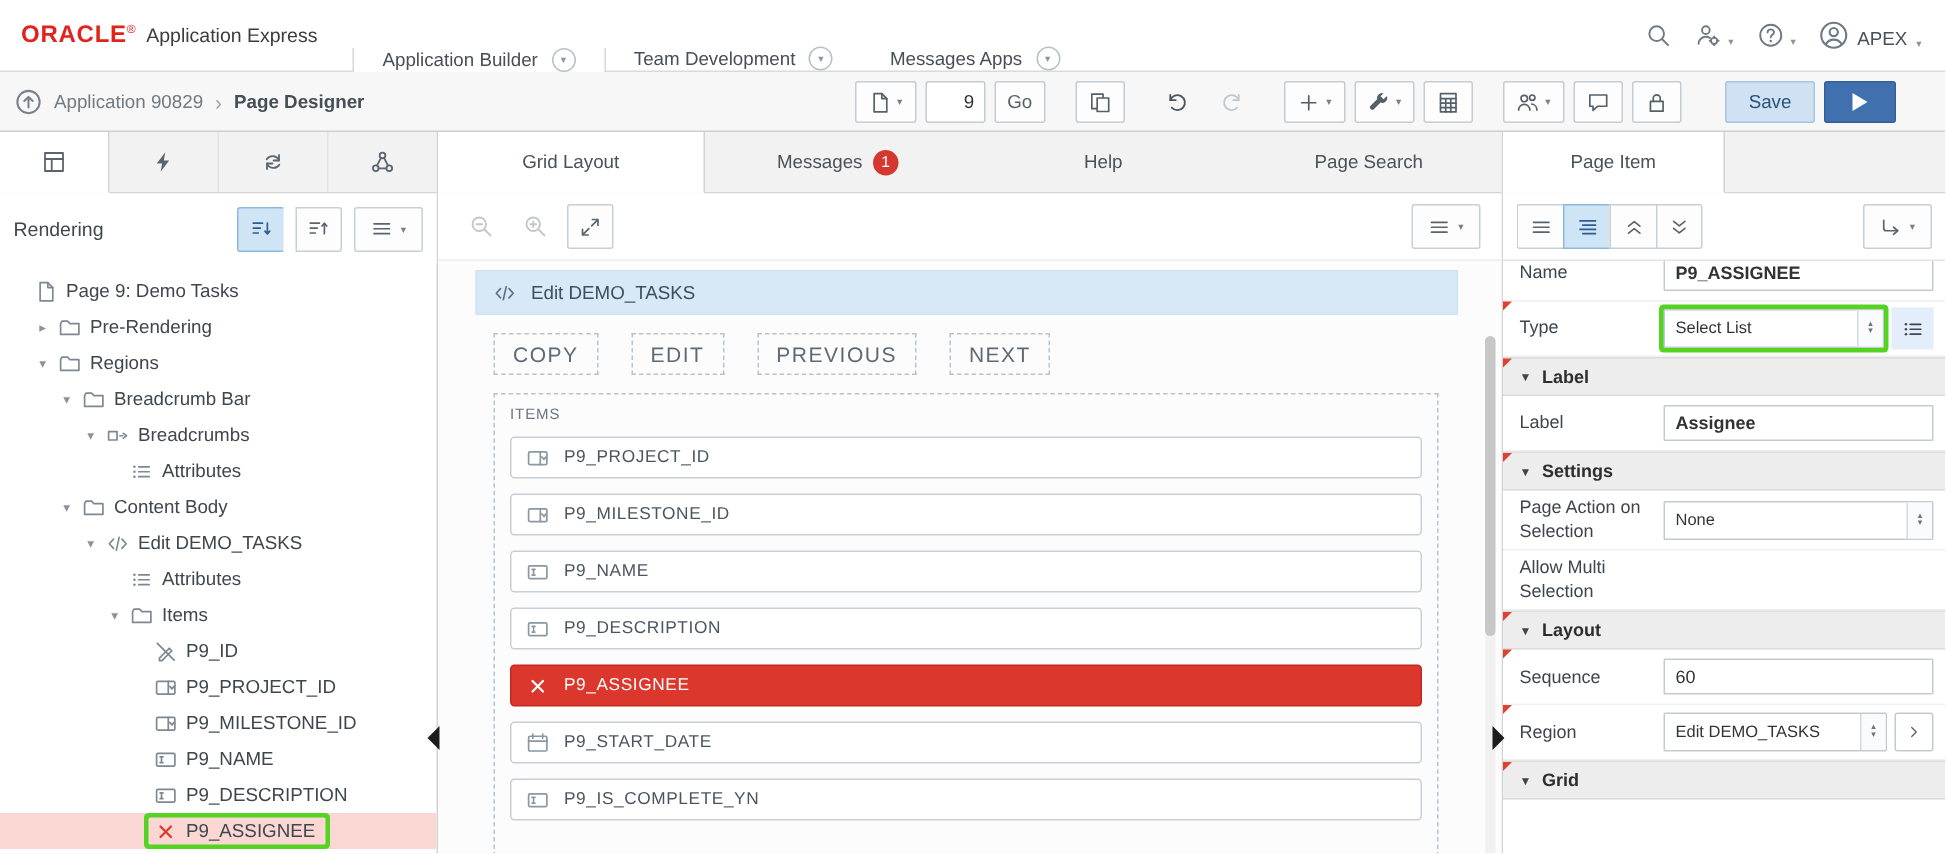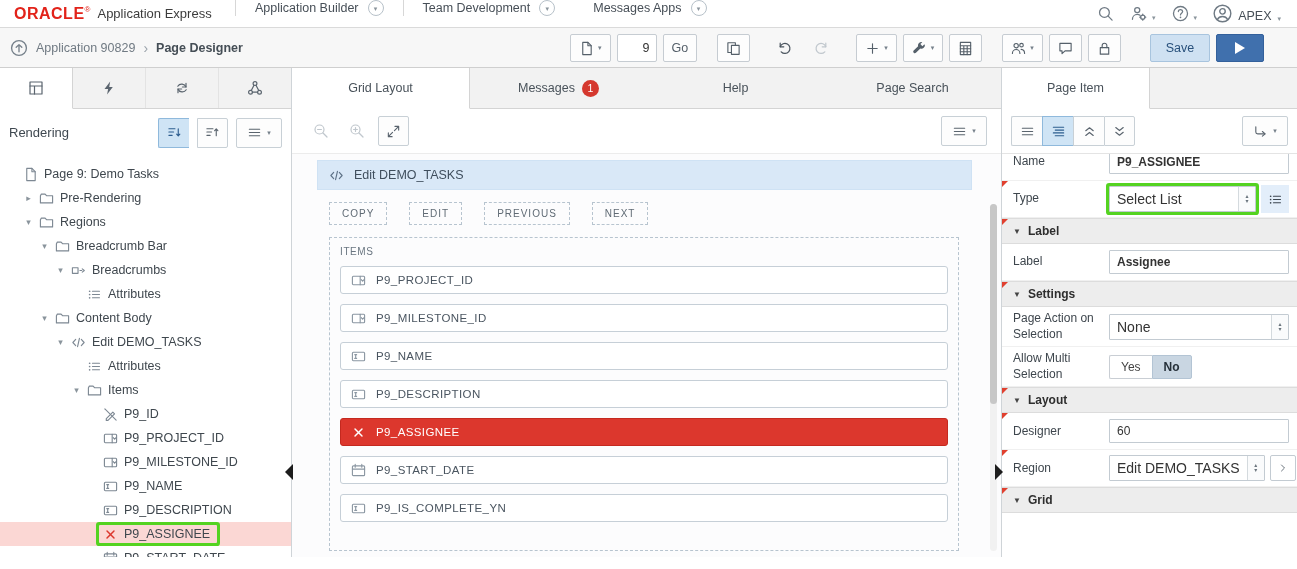--- a/index.html
+++ b/index.html
@@ -1,26 +1,26 @@
 <!DOCTYPE html>
 <html style="--annotation: #54d321; --error-red: #dc372d; --sel-pink: #fbd7d4; --region-blue: #d9e8f7; --badge-red: #d5382e; --save-bg: #cfe1f2;"><head>
 <meta charset="utf-8">
 <style>
   *{box-sizing:border-box;margin:0;padding:0}
   html,body{background:#fff}
   .app{width:1297px;height:569px;position:relative;overflow:hidden;background:#fff;
        font-family:"Liberation Sans",sans-serif;color:#404040;font-size:12.5px}
 
   
-  .topbar{height:28px;border-bottom:1px solid #dadada;display:flex;align-items:stretch;background:#fff}
+  .topbar{height:48px;border-bottom:1px solid #dadada;display:flex;align-items:stretch;background:#fff}
   .logo{display:flex;align-items:center;gap:7px;padding:0 18px 0 14px;min-width:235px}
   .logo .oracle{color:#e2231a;font-weight:bold;font-size:16px;letter-spacing:.5px}
   .logo .tm{color:#e2231a;font-size:8px;vertical-align:top}
   .logo .suffix{color:#3c3c3c;font-size:13px}
-  .top-tabs{display:flex;align-items:flex-start}
+  .top-tabs{display:flex;align-items:flex-end}
   .top-tab{display:flex;align-items:center;gap:9px;padding:0 19px;color:#474f57;cursor:default}
   .top-tab.active{border-left:1px solid #d7d7d7;border-right:1px solid #d7d7d7;background:#fff;margin-bottom:-1px}
   .chev-circle{width:16px;height:16px;border:1px solid #b7c1c9;border-radius:50%;display:flex;align-items:center;justify-content:center}
   .chev-circle .cc{font-size:7px;color:#8b959d;line-height:1}
   .top-right{margin-left:auto;display:flex;align-items:center;gap:16px;padding-right:16px;color:#6f7a84}
   .hgroup{display:flex;align-items:flex-end;gap:5px}
   .hgroup .cc{font-size:7px;color:#8b959d}
   .user-label{color:#474f57;font-size:12.5px;margin:0 1px}
 
   
@@ -88,21 +88,21 @@
 
   
   .canvas-toolbar{height:45px;display:flex;align-items:center;gap:6px;padding:0 14px;border-bottom:1px solid #ececec;background:#fff}
   .canvas{flex:1;background:#fcfcfd;position:relative;overflow:hidden;padding:6px 0 0 25px}
   .region-block{width:655px}
   .region-header{height:30px;background:var(--region-blue,#d9e8f7);border:1px solid #cfe2f4;display:flex;
                  align-items:center;gap:9px;padding:0 10px;color:#3f4e5d;font-size:12.5px}
   .region-header .t-icon{color:#5d7186}
   .region-body{padding:12px 0 0 12px}
   .btn-row{display:flex;gap:22px;margin-bottom:12px}
-  .dash-btn{border:1px dashed #b7c4cf;padding:5px 12px;font-size:10px;color:#5f6a74;letter-spacing:1px;background:transparent}
+  .dash-btn{border:1px dashed #b7c4cf;padding:5px 12px;font-size:14px;color:#5f6a74;letter-spacing:1px;background:transparent}
   .items-box{border:1px dashed #b7c4cf;width:630px;padding:8px 10px 18px}
   .items-label{font-size:10px;color:#6a7681;letter-spacing:.6px;margin-bottom:9px}
   .item-row{height:28px;border:1px solid #c6cfd7;border-radius:3px;background:#fff;display:flex;align-items:center;
             gap:9px;padding:0 9px;margin-bottom:10px;font-size:11.5px;color:#4a5560;letter-spacing:.4px}
   .item-row .t-icon{color:#8b97a2}
   .item-row.selected{background:var(--error-red,#dc372d);border-color:#c4291f;color:#fff}
   .item-row.selected .t-icon{color:#fff}
   .vscroll{position:absolute;right:4px;top:50px;bottom:6px;width:7px;background:#f1f1f1;border-radius:4px}
   .vthumb{width:7px;height:200px;background:#c7c7c7;border-radius:4px}
 
@@ -119,21 +119,21 @@
   .prop-toolbar .dd-btn{margin-left:auto}
   .prop-wrap{flex:1;overflow:hidden}
   .prop-grid{margin-top:-10px}
   .prow{display:flex;align-items:center;min-height:37px;padding:4px 0 4px 11px;border-bottom:1px solid #f0f0f0;position:relative}
   .prow .plabel{width:96px;color:#3e464d;font-size:12px;line-height:1.3;flex:none}
   .pctrl{flex:1;display:flex;align-items:center;gap:5px;padding-right:8px}
   .tinput{flex:1;height:24px;border:1px solid #c3cbd2;background:#fff;padding:0 7px;font-size:12px;color:#333;
           font-family:"Liberation Sans",sans-serif;border-radius:1px;min-width:0}
   .tinput.bold{font-weight:bold}
   .tcombo{flex:1;height:26px;border:1px solid #c3cbd2;background:#fff;display:flex;align-items:center;border-radius:1px;min-width:0}
-  .tcombo .cval{flex:1;padding:0 7px;font-size:14px;color:#333;white-space:nowrap;overflow:hidden}
+  .tcombo .cval{flex:1;padding:0 7px;font-size:11px;color:#333;white-space:nowrap;overflow:hidden}
   .spin{width:17px;align-self:stretch;border-left:1px solid #d4dade;display:flex;flex-direction:column;
         align-items:center;justify-content:center;color:#6b757e;background:#fafbfc}
   .spin i{font-style:normal;font-size:6px;line-height:5px}
   .tcombo.annotated{box-shadow:0 0 0 3px var(--annotation,#54d321)}
   .tgl{display:flex}
   .tgl span{height:24px;display:flex;align-items:center;padding:0 11px;border:1px solid #c9ced4;background:#fff;
             font-size:12px;color:#444}
   .tgl span:first-child{border-radius:2px 0 0 2px;border-right:none}
   .tgl span:last-child{border-radius:0 2px 2px 0}
   .tgl span.on{background:#c9d6e2;border-color:#b3c4d4;color:#26313a;font-weight:bold}
@@ -868,33 +868,27 @@
                   <span class="cval">None</span>
                   <span class="spin">
                     <i>▴</i>
                     <i>▾</i>
                   </span>
                 </span>
               </span>
             </div>
             <div class="prow">
               <span class="plabel">Allow Multi Selection</span>
-              <span class="pctrl">
-                <span class="tgl">
-                  <span class="">Yes</span>
-                  <span class="on">No</span>
-                </span>
-              </span>
             </div>
             <div class="pheader m">
               <span class="tri">▼</span>
               <span>Layout</span>
             </div>
             <div class="prow m">
-              <span class="plabel">Designer</span>
+              <span class="plabel">Sequence</span>
               <span class="pctrl">
                 <input class="tinput" value="60" style="">
               </span>
             </div>
             <div class="prow m">
               <span class="plabel">Region</span>
               <span class="pctrl">
                 <span class="tcombo">
                   <span class="cval">Edit DEMO_TASKS</span>
                   <span class="spin">

